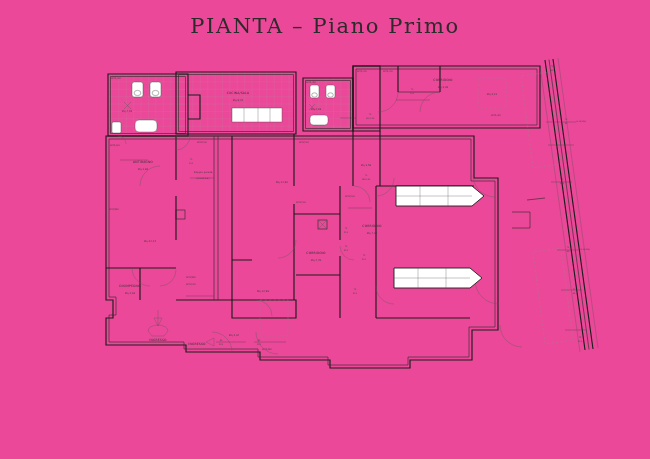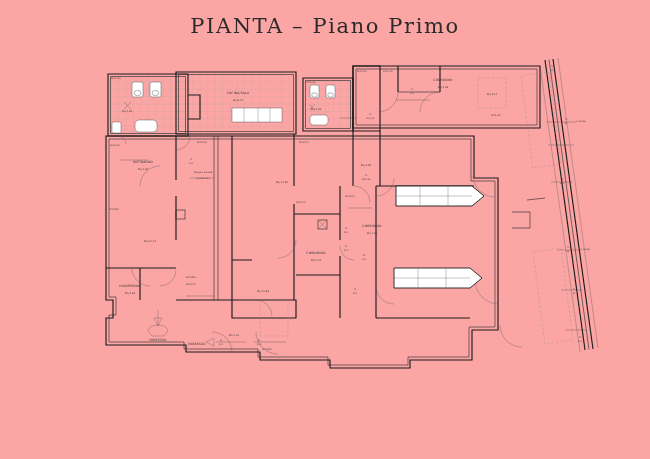--- a/index.html
+++ b/index.html
@@ -10,21 +10,21 @@
   body {
     width: 650px;
     height: 459px;
     position: relative;
     overflow: hidden;
     font-family: "DejaVu Sans", sans-serif;
   }
   #sheet {
     position: absolute;
     inset: 0;
-    background: #fca5a5;
+    background: #ec4899;
   }
   #title {
     position: absolute;
     top: 14px;
     left: 0;
     width: 650px;
     text-align: center;
     font-family: "DejaVu Serif", serif;
     font-size: 21px;
     letter-spacing: 1.6px;

